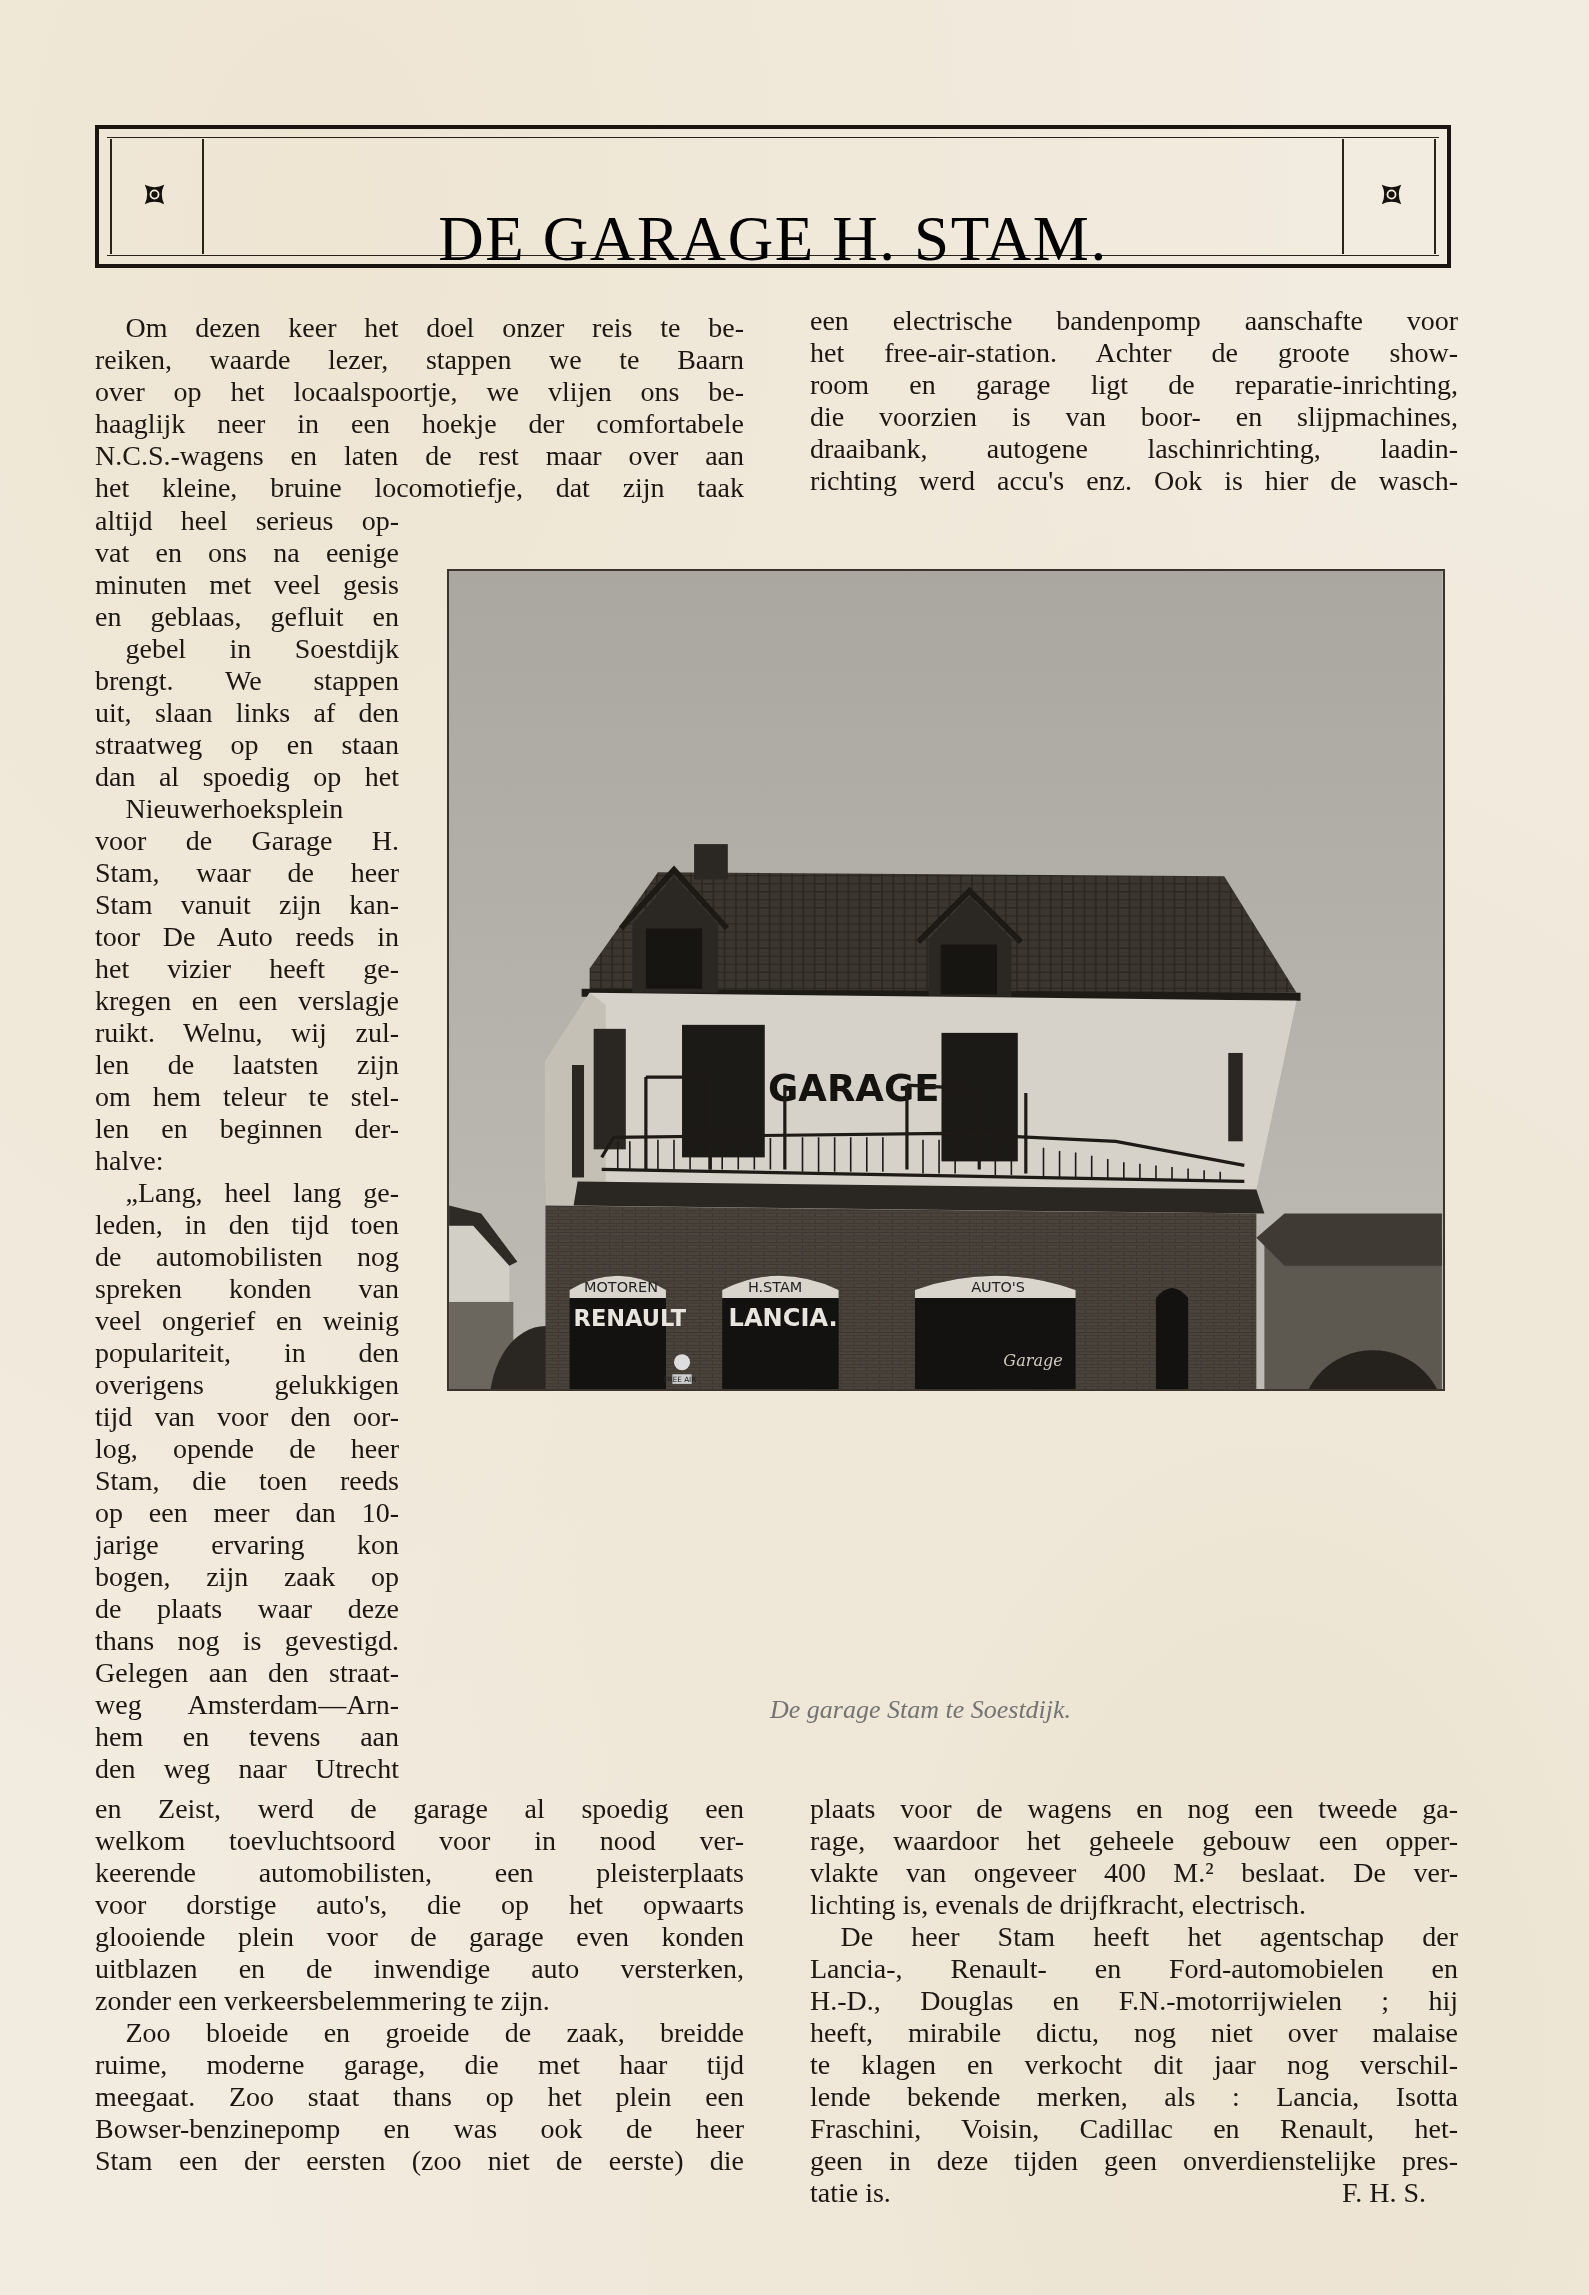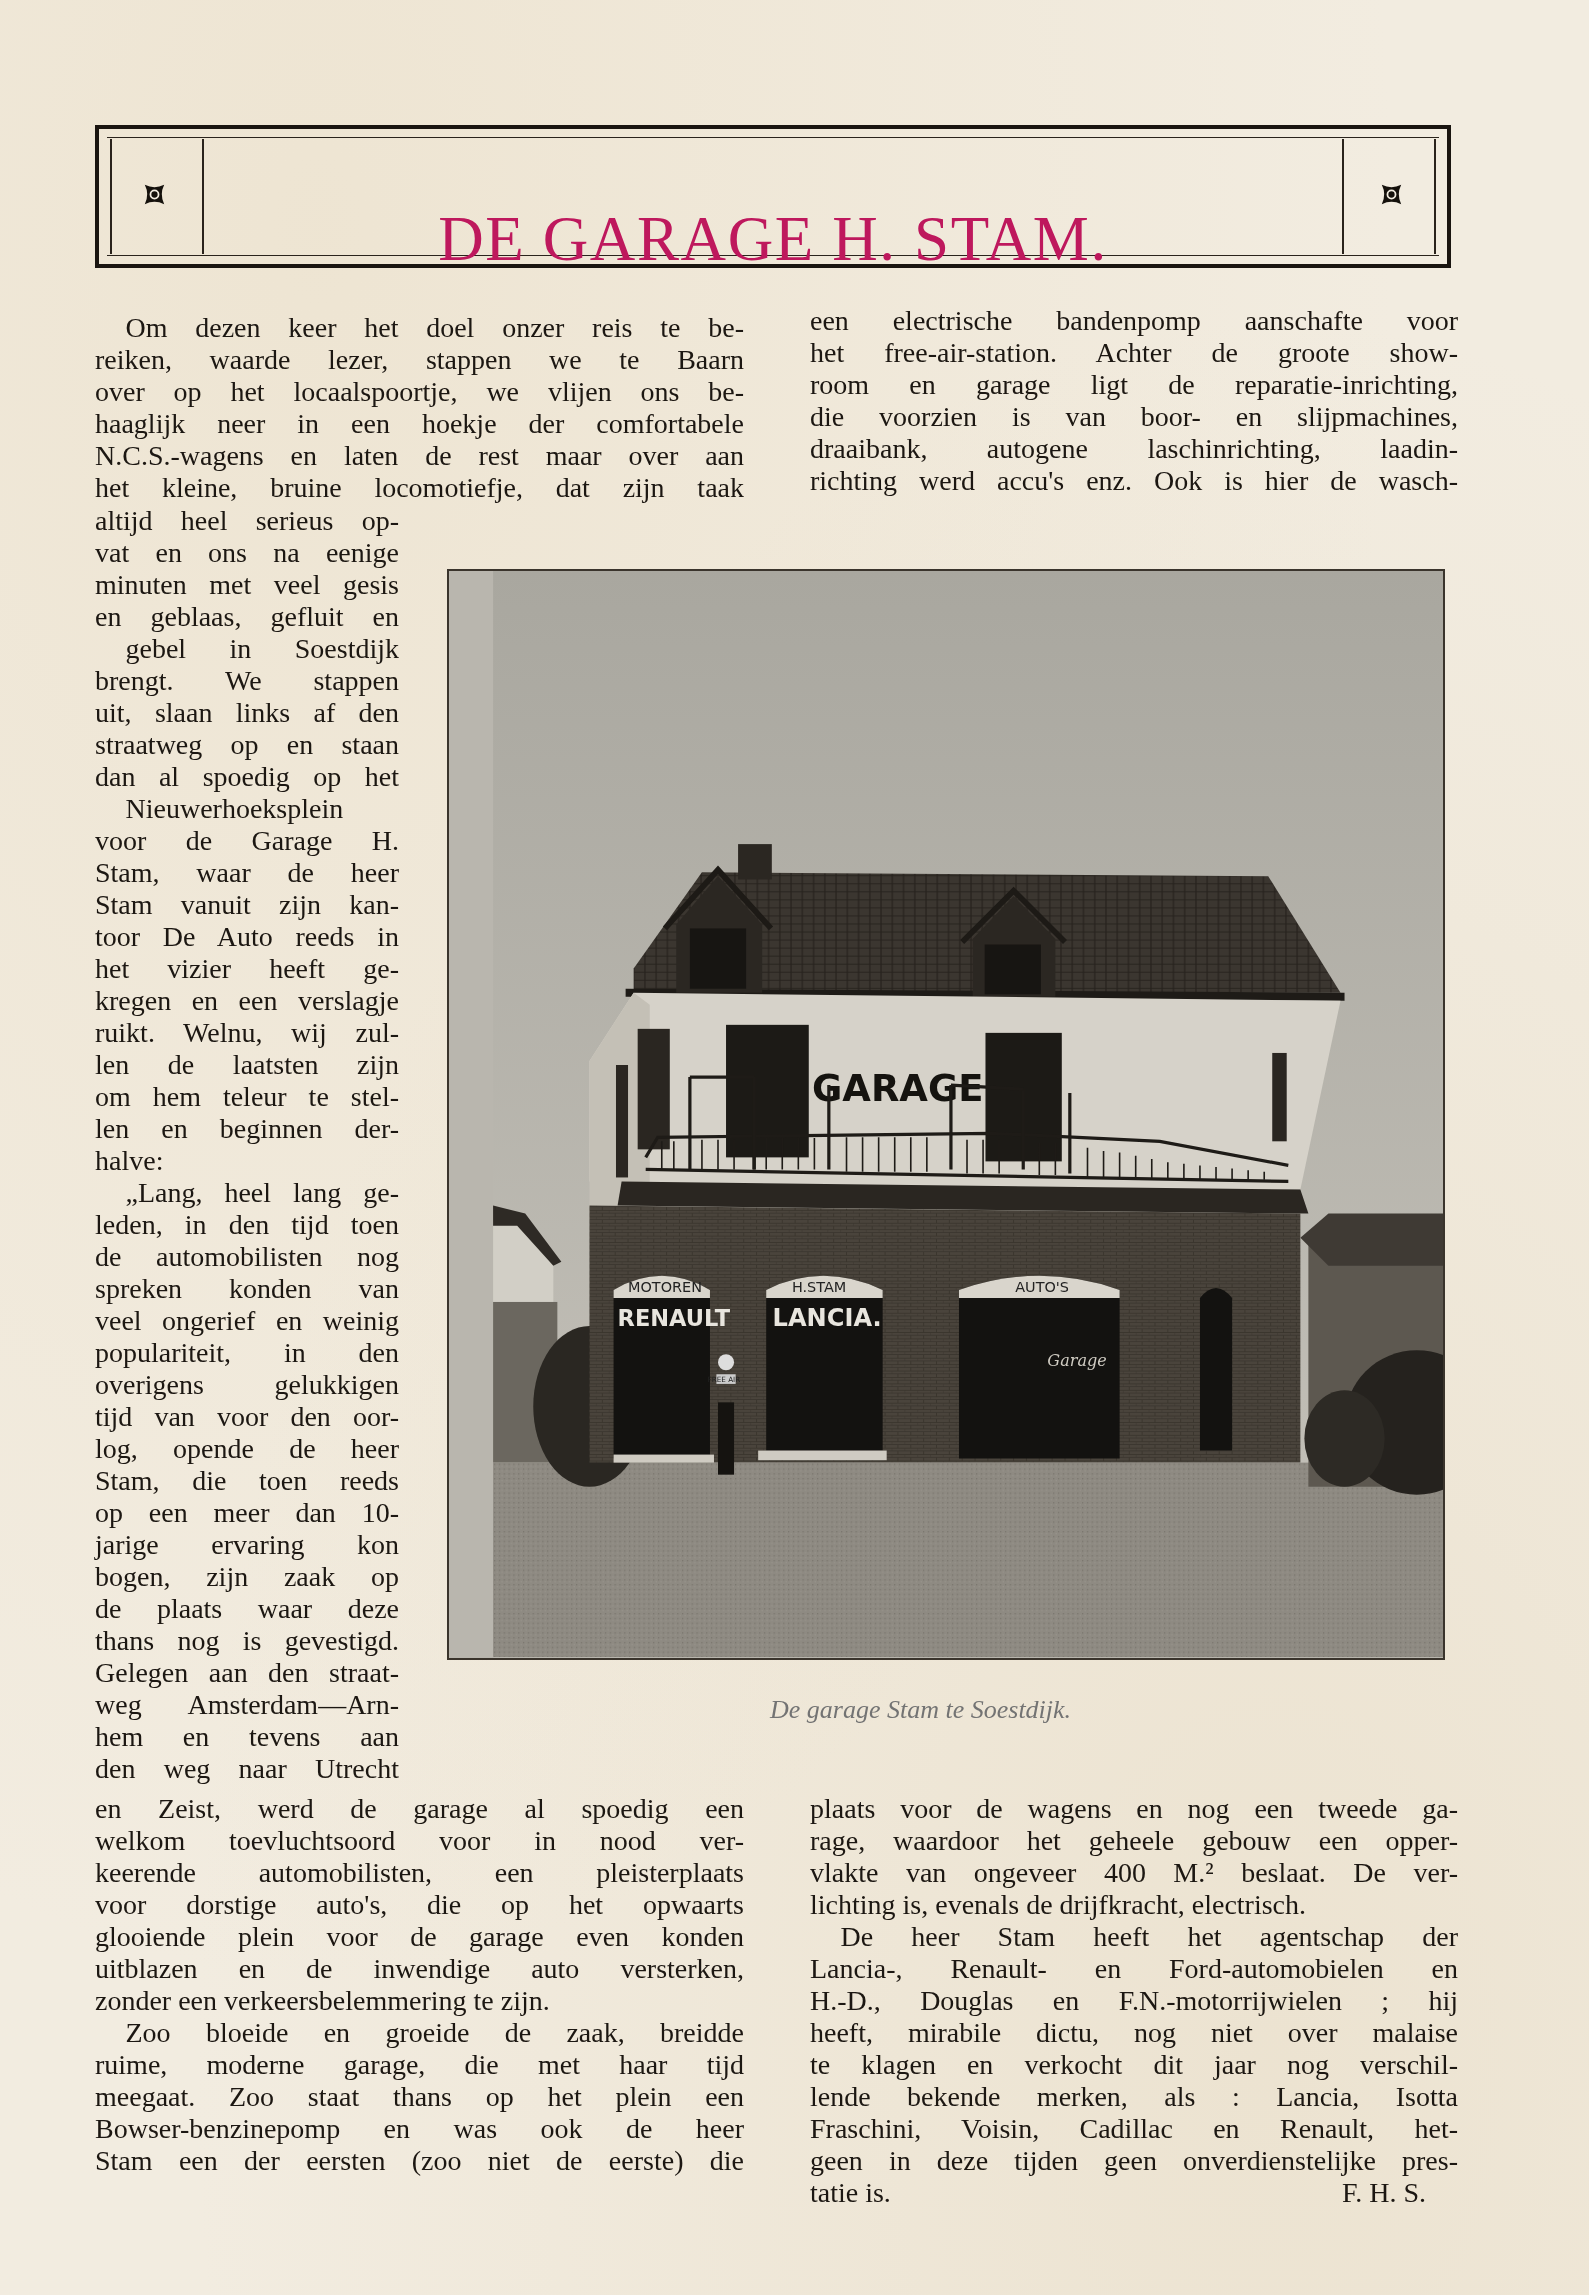--- a/index.html
+++ b/index.html
@@ -18,34 +18,34 @@
   .title-frame .vline{position:absolute;top:9.6px;bottom:9.6px;width:1.6px;background:#2a231c;}
   .title-frame .vline.l1{left:11.2px}
   .title-frame .vline.l2{left:103px}
   .title-frame .vline.r2{right:103px}
   .title-frame .vline.r1{right:11.2px}
   .ornament{position:absolute;top:55px;width:21px;height:21px;}
   .ornament.left{left:45px}
   .ornament.right{right:45px}
   .title{position:absolute;left:0;right:0;top:32px;text-align:center;
     font-family:"Liberation Serif","DejaVu Serif",serif;font-size:63px;letter-spacing:1.6px;
-    color:#be185d;font-weight:normal;}
+    color:#000000;font-weight:normal;}
   
   .col{position:absolute;font-size:28px;line-height:32px;text-align:justify;}
   .line{display:block;text-align:justify;text-align-last:justify;white-space:nowrap;}
   .line.last{text-align-last:left;}
   .indent{padding-left:30.5px;}
   .col-left-top{left:95px;top:312px;width:649px;}
   .col-right-top{left:810px;top:305px;width:648px;}
   .col-narrow{left:95px;top:505px;width:304px;}
   .col-left-bottom{left:95px;top:1793px;width:649px;}
   .col-right-bottom{left:810px;top:1793px;width:648px;}
   
-  .photo{position:absolute;left:447px;top:569px;width:998px;height:1091px;
-    border:2.4px solid #3a342c;box-sizing:border-box;background:#b9b6ae;overflow:hidden;padding-left:44px;}
+  .photo{position:absolute;left:447px;top:569px;width:998px;height:822px;
+    border:2.4px solid #3a342c;box-sizing:border-box;background:#b9b6ae;overflow:hidden;}
   .caption{position:absolute;left:770px;top:1695px;font-style:italic;font-size:26px;color:#737373;}
   .signature{float:right;margin-right:32px;}
 </style>
 </head>
 <body>
 
 <div class="paper"></div>
 
 <div class="title-frame">
   <div class="inner"></div>

